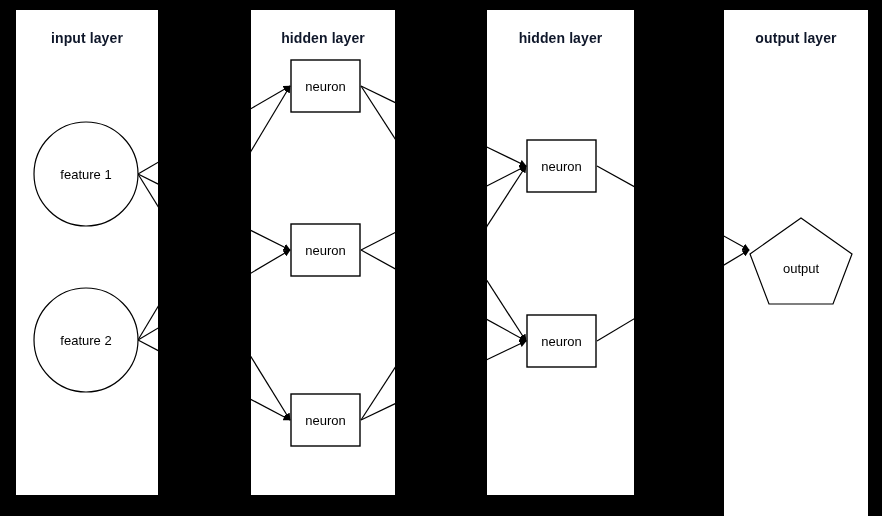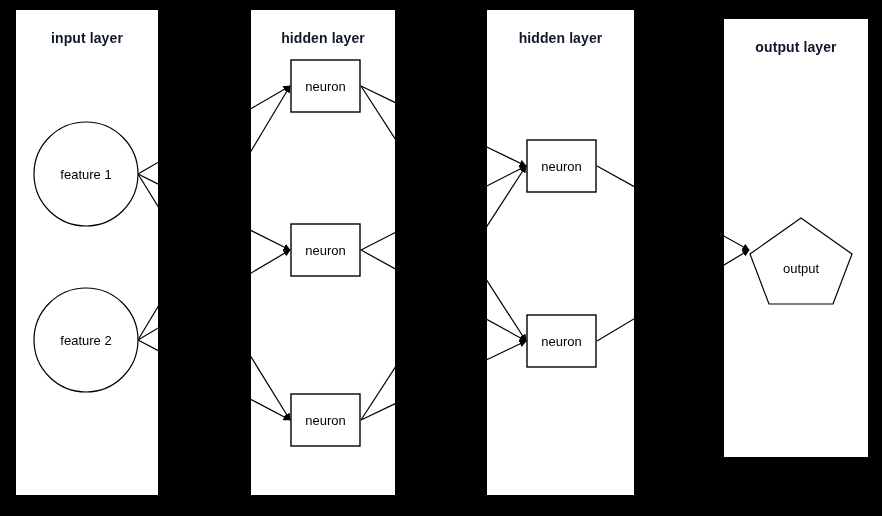--- a/index.html
+++ b/index.html
@@ -54,21 +54,21 @@
   </div>
 
   <div class="panel" style="left:251px; top:10px; width:144px; height:485px;">
     <div class="panel-title">hidden layer</div>
   </div>
 
   <div class="panel" style="left:487px; top:10px; width:147px; height:485px;">
     <div class="panel-title">hidden layer</div>
   </div>
 
-  <div class="panel" style="left:724px; top:19px; width:144px; height:438px;">
+  <div class="panel" style="left:724px; top:10px; width:144px; height:506px;">
     <div class="panel-title">output layer</div>
   </div>
 
   <svg class="layer-svg" viewBox="0 0 882 516">
     <defs>
       <marker id="arrow" viewBox="0 0 10 10" refX="9" refY="5" markerWidth="6" markerHeight="6" orient="auto-start-reverse">
         <path d="M 0 0 L 10 5 L 0 10 z" fill="#000000"></path>
       </marker>
       <clipPath id="clip-p1">
           <rect x="16" y="10" width="142" height="485"></rect>

